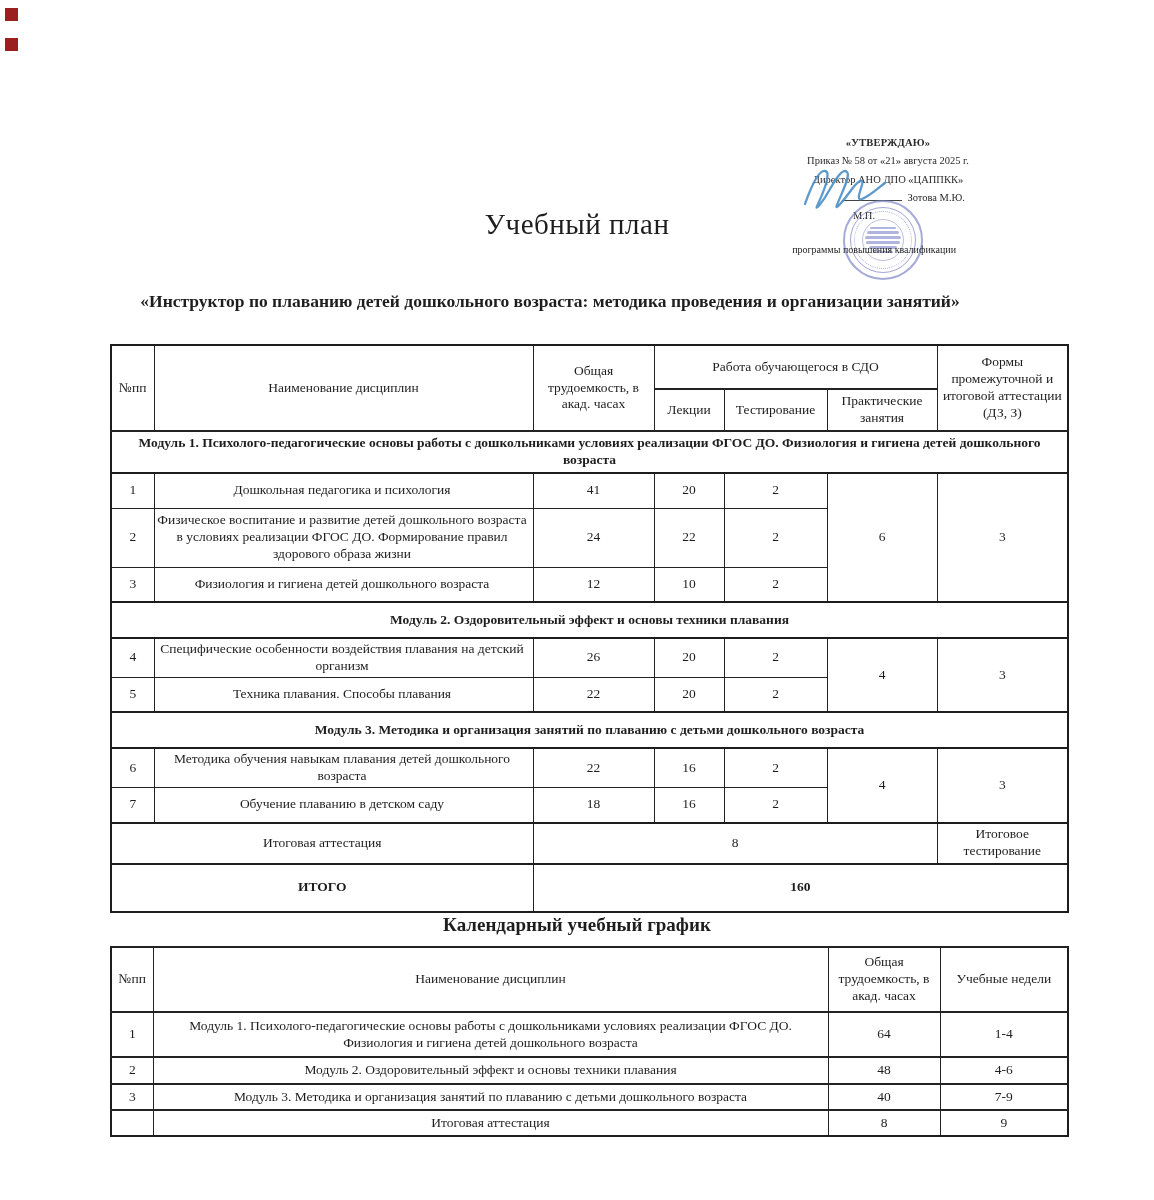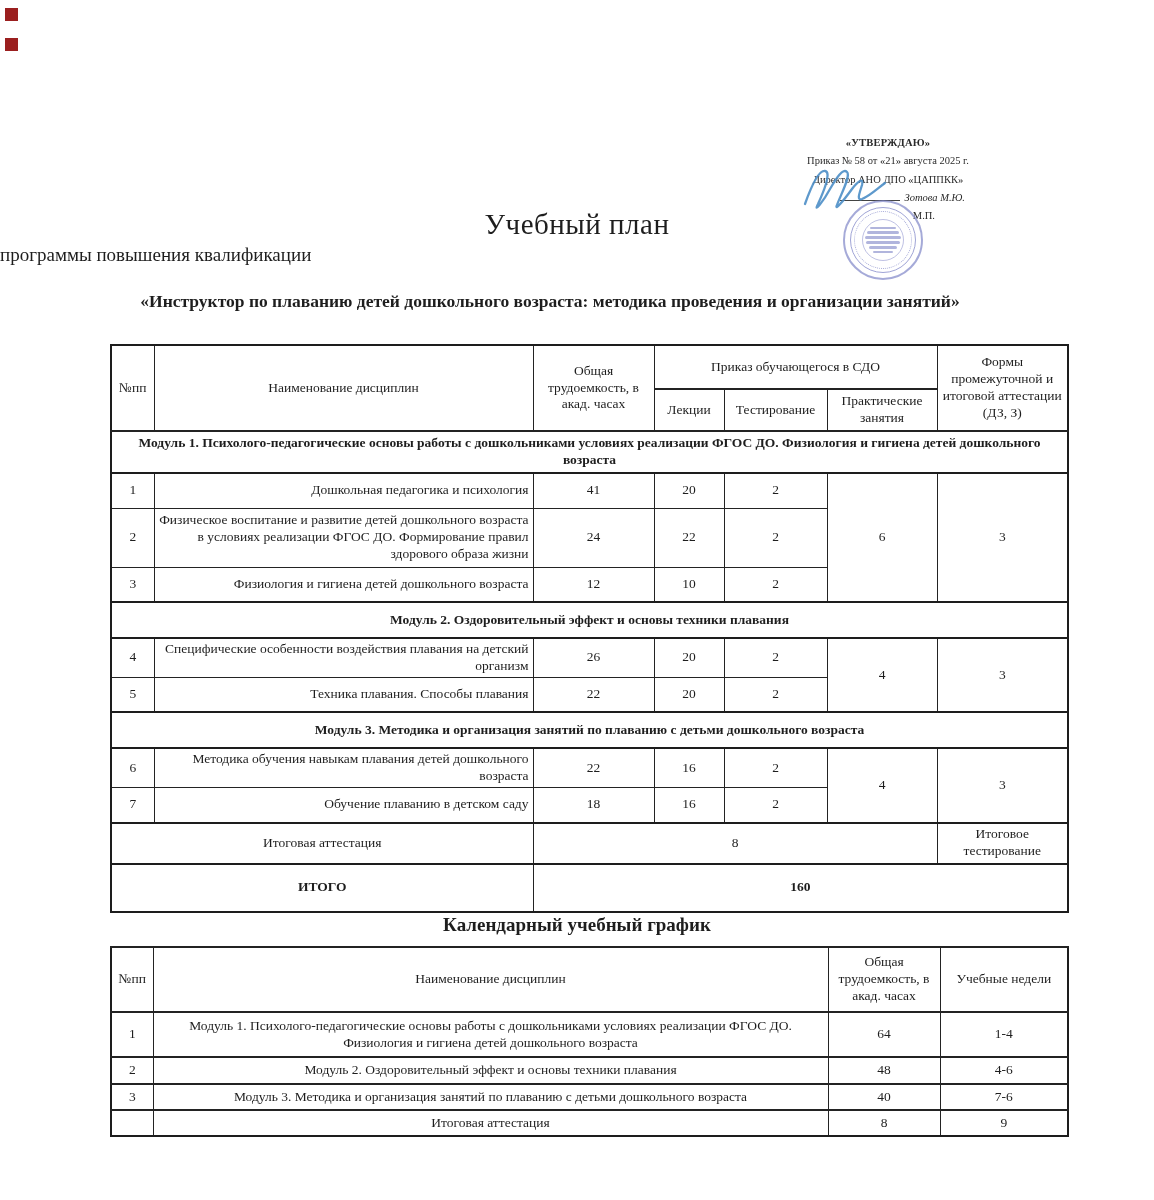--- a/index.html
+++ b/index.html
@@ -13,49 +13,49 @@
 
   
   .corner-mark{position:absolute;left:5px;width:13px;height:13px;background:#9b1f1f;}
   .corner-mark.m1{top:8px;}
   .corner-mark.m2{top:38px;}
 
   
   .approval{position:absolute;left:793px;top:121px;width:190px;
     font-size:10.5px;line-height:1.75;text-align:center;color:#2a2a2a;margin-top:13px;}
   .approval .approve{font-weight:bold;letter-spacing:.2px;}
-  .approval .sig-row{position:relative;height:18px;text-align:right;padding-right:18px;font-style:italic;}
+  .approval .sig-row{position:relative;height:18px;text-align:right;padding-right:18px;}
   .sig-line{display:inline-block;width:60px;border-bottom:1px solid #444;height:10px;margin-right:5px;vertical-align:baseline;}
-  .approval .mp{text-align:right;padding-right:48px;}
+  .approval .mp{padding-right:48px;}
   .signature-svg{position:absolute;left:6px;top:26px;width:92px;height:52px;pointer-events:none;}
 
   
   .stamp{position:absolute;left:843px;top:200px;width:76px;height:76px;border-radius:50%;
     border:2px solid rgba(123,129,198,.75);opacity:.9;}
   .stamp .ring1{position:absolute;inset:5px;border-radius:50%;border:1px solid rgba(123,129,198,.8);}
   .stamp .ring2{position:absolute;inset:9px;border-radius:50%;border:1px dotted rgba(123,129,198,.75);}
   .stamp .ring3{position:absolute;inset:17px;border-radius:50%;border:1px solid rgba(123,129,198,.55);}
   .stamp .ctr{position:absolute;inset:0;display:flex;flex-direction:column;gap:2.5px;align-items:center;justify-content:center;filter:blur(.4px);}
   .stamp .ctr i{display:block;height:2.4px;background:rgba(123,129,198,.65);border-radius:2px;}
 
   
   .main-title{position:absolute;top:208px;left:0;width:1154px;text-align:center;
     font-size:29px;letter-spacing:.5px;}
-  .sub-title{position:absolute;top:244px;left:0;width:956px;text-align:left;font-size:19px;}
+  .sub-title{position:absolute;top:244px;left:0;width:956px;text-align:right;font-size:10px;}
   .program-title{position:absolute;top:291px;left:0;width:1100px;text-align:center;
     font-size:17.5px;font-weight:bold;}
 
   
   table{border-collapse:collapse;table-layout:fixed;position:absolute;background:#fff;}
   td{border:1px solid #232323;vertical-align:middle;text-align:center;
      font-size:13.5px;line-height:1.25;padding:2px 4px;overflow:hidden;}
   .t1{left:110px;top:344px;width:957px;border:2px solid #1d1d1d;}
   .t2{left:110px;top:946px;width:957px;border:2px solid #1d1d1d;}
   .t2 td{border-top-width:2px;}
-  .name-cell{text-align:right;padding-left:1px;}
+  .name-cell{text-align:center;padding-left:1px;}
   .module-band td{font-weight:bold;border-top:2px solid #1d1d1d;border-bottom:2px solid #1d1d1d;padding:3px 24px;}
   .hdr td{border-bottom-width:2px;}
   .thick-top td{border-top:2px solid #1d1d1d;}
   .bold{font-weight:bold;}
   .t2-title{position:absolute;top:914px;left:0;width:1154px;text-align:center;
     font-size:19px;font-weight:bold;}
 </style>
 </head>
 <body>
 
@@ -101,21 +101,21 @@
     <col style="width:70px">
       <col style="width:103px">
       <col style="width:110px">
       <col style="width:131px">
   </colgroup>
   <tbody>
       <tr class="hdr" style="height:44px">
     <td rowspan="2">№пп</td>
     <td rowspan="2">Наименование дисциплин</td>
     <td rowspan="2">Общая трудоемкость, в акад. часах</td>
-    <td colspan="3">Приказ обучающегося в СДО</td>
+    <td colspan="3">Работа обучающегося в СДО</td>
     <td rowspan="2">Формы промежуточной и итоговой аттестации (ДЗ, З)</td>
   </tr>
   <tr class="hdr" style="height:42px">
     <td>Лекции</td>
     <td>Тестирование</td>
     <td>Практические занятия</td>
   </tr>
 
   <tr class="module-band" style="height:42px">
     <td colspan="7">Модуль 1. Психолого-педагогические основы работы с дошкольниками  условиях реализации ФГОС ДО. Физиология и гигиена детей дошкольного возраста</td>
@@ -221,21 +221,21 @@
   <tr style="height:27px">
     <td>2</td>
     <td>Модуль 2. Оздоровительный эффект и основы техники плавания</td>
     <td>48</td>
     <td>4-6</td>
   </tr>
   <tr style="height:26px">
     <td>3</td>
     <td>Модуль 3. Методика и организация занятий по плаванию с детьми дошкольного возраста</td>
     <td>40</td>
-    <td>7-6</td>
+    <td>7-9</td>
   </tr>
   <tr style="height:26px">
     <td></td>
     <td>Итоговая аттестация</td>
     <td>8</td>
     <td>9</td>
   </tr>
 </tbody>
   </table>
 

